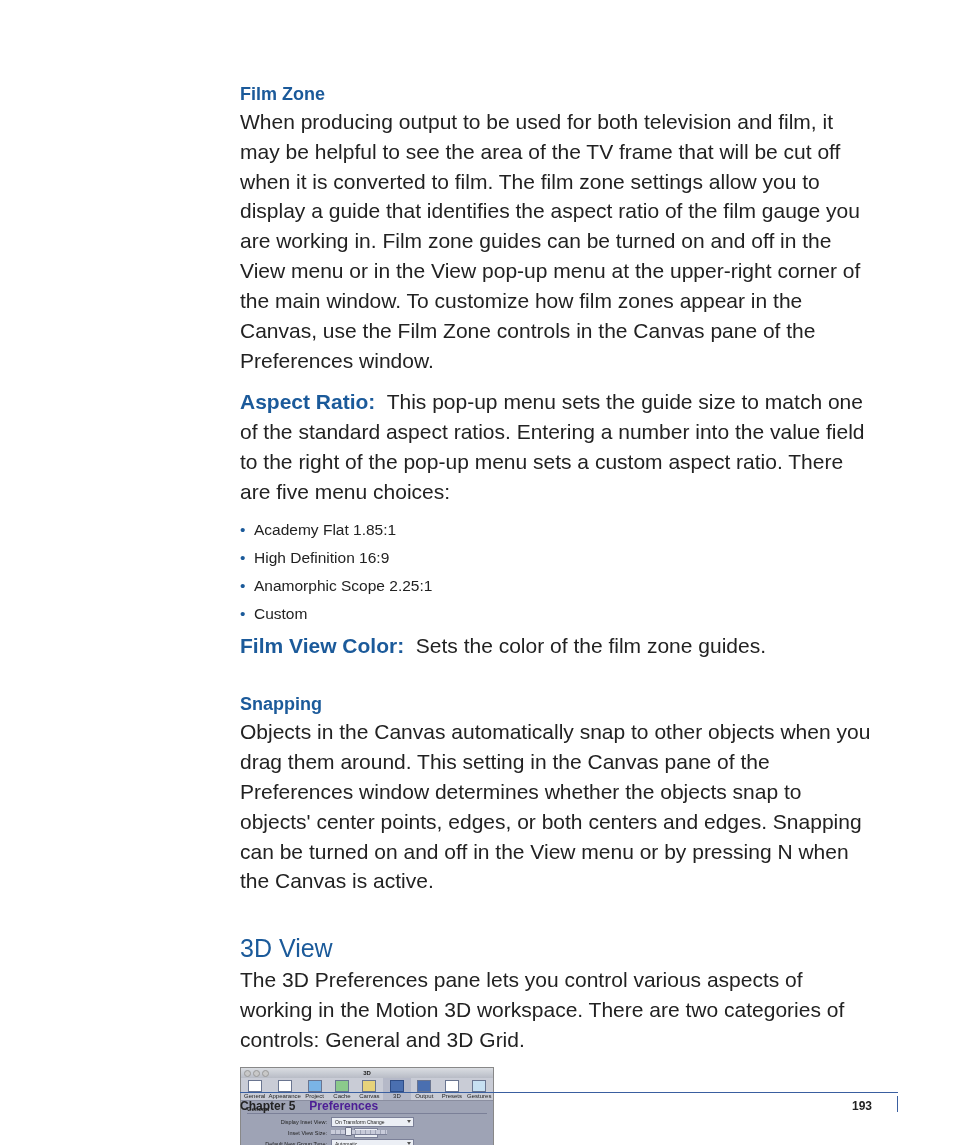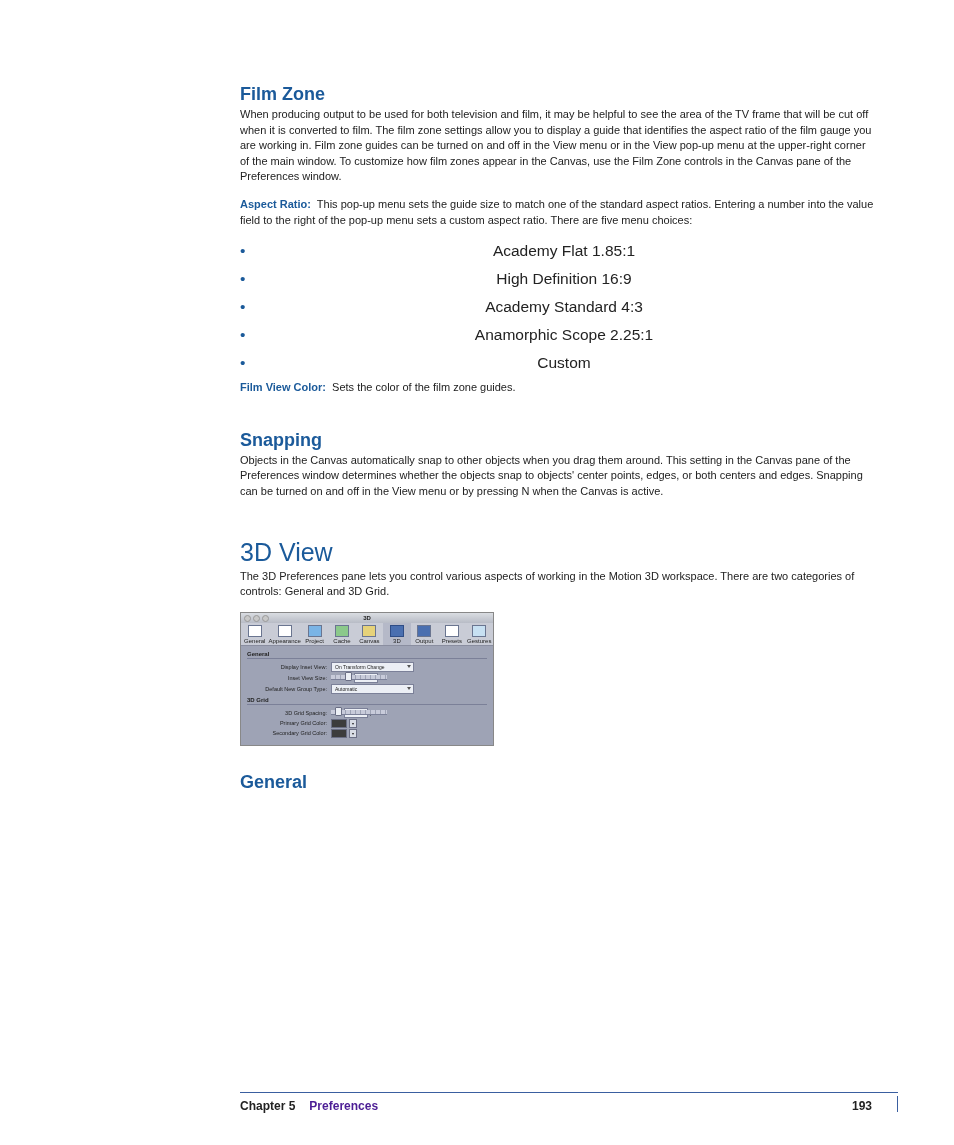--- a/index.html
+++ b/index.html
@@ -24,32 +24,31 @@
     margin: 0 0 2px 0;
   }
   h2.sechead {
     color: #1b5a9a;
     font-size: 25px;
     font-weight: 400;
     margin: 38px 0 2px 0;
   }
   p {
     margin: 0 0 12px 0;
-    font-size: 11px;
+    font-size: 21px;
     line-height: 1.42;
   }
   .term {
     color: #1b5a9a;
     font-weight: 600;
   }
   ul.bullets {
     list-style: none;
     margin: 0 0 6px 0;
     padding: 0 0 0 14px;
-    text-align: center;
   }
   ul.bullets li {
     font-size: 15.5px;
     line-height: 1.42;
     margin: 2px 0 6px 0;
     position: relative;
   }
   ul.bullets li::before {
     content: "•";
     color: #1b5a9a;
@@ -125,21 +124,20 @@
   <p>When producing output to be used for both television and film, it may be helpful to see the area of the TV frame that will be cut off when it is converted to film. The film zone settings allow you to display a guide that identifies the aspect ratio of the film gauge you are working in. Film zone guides can be turned on and off in the View menu or in the View pop-up menu at the upper-right corner of the main window. To customize how film zones appear in the Canvas, use the Film Zone controls in the Canvas pane of the Preferences window.</p>
 
   <p>
     <span class="term">Aspect Ratio:</span>&nbsp;
     <span>This pop-up menu sets the guide size to match one of the standard aspect ratios. Entering a number into the value field to the right of the pop-up menu sets a custom aspect ratio. There are five menu choices:</span>
   </p>
 
   <ul class="bullets">
     <li>Academy Flat 1.85:1</li>
     <li>High Definition 16:9</li>
-    <li>Academy Standard 4:3</li>
     <li>Anamorphic Scope 2.25:1</li>
     <li>Custom</li>
   </ul>
 
   <p>
     <span class="term">Film View Color:</span>&nbsp;
     <span>Sets the color of the film zone guides.</span>
   </p>
 
   <h3 class="subhead" style="margin-top:34px">Snapping</h3>

